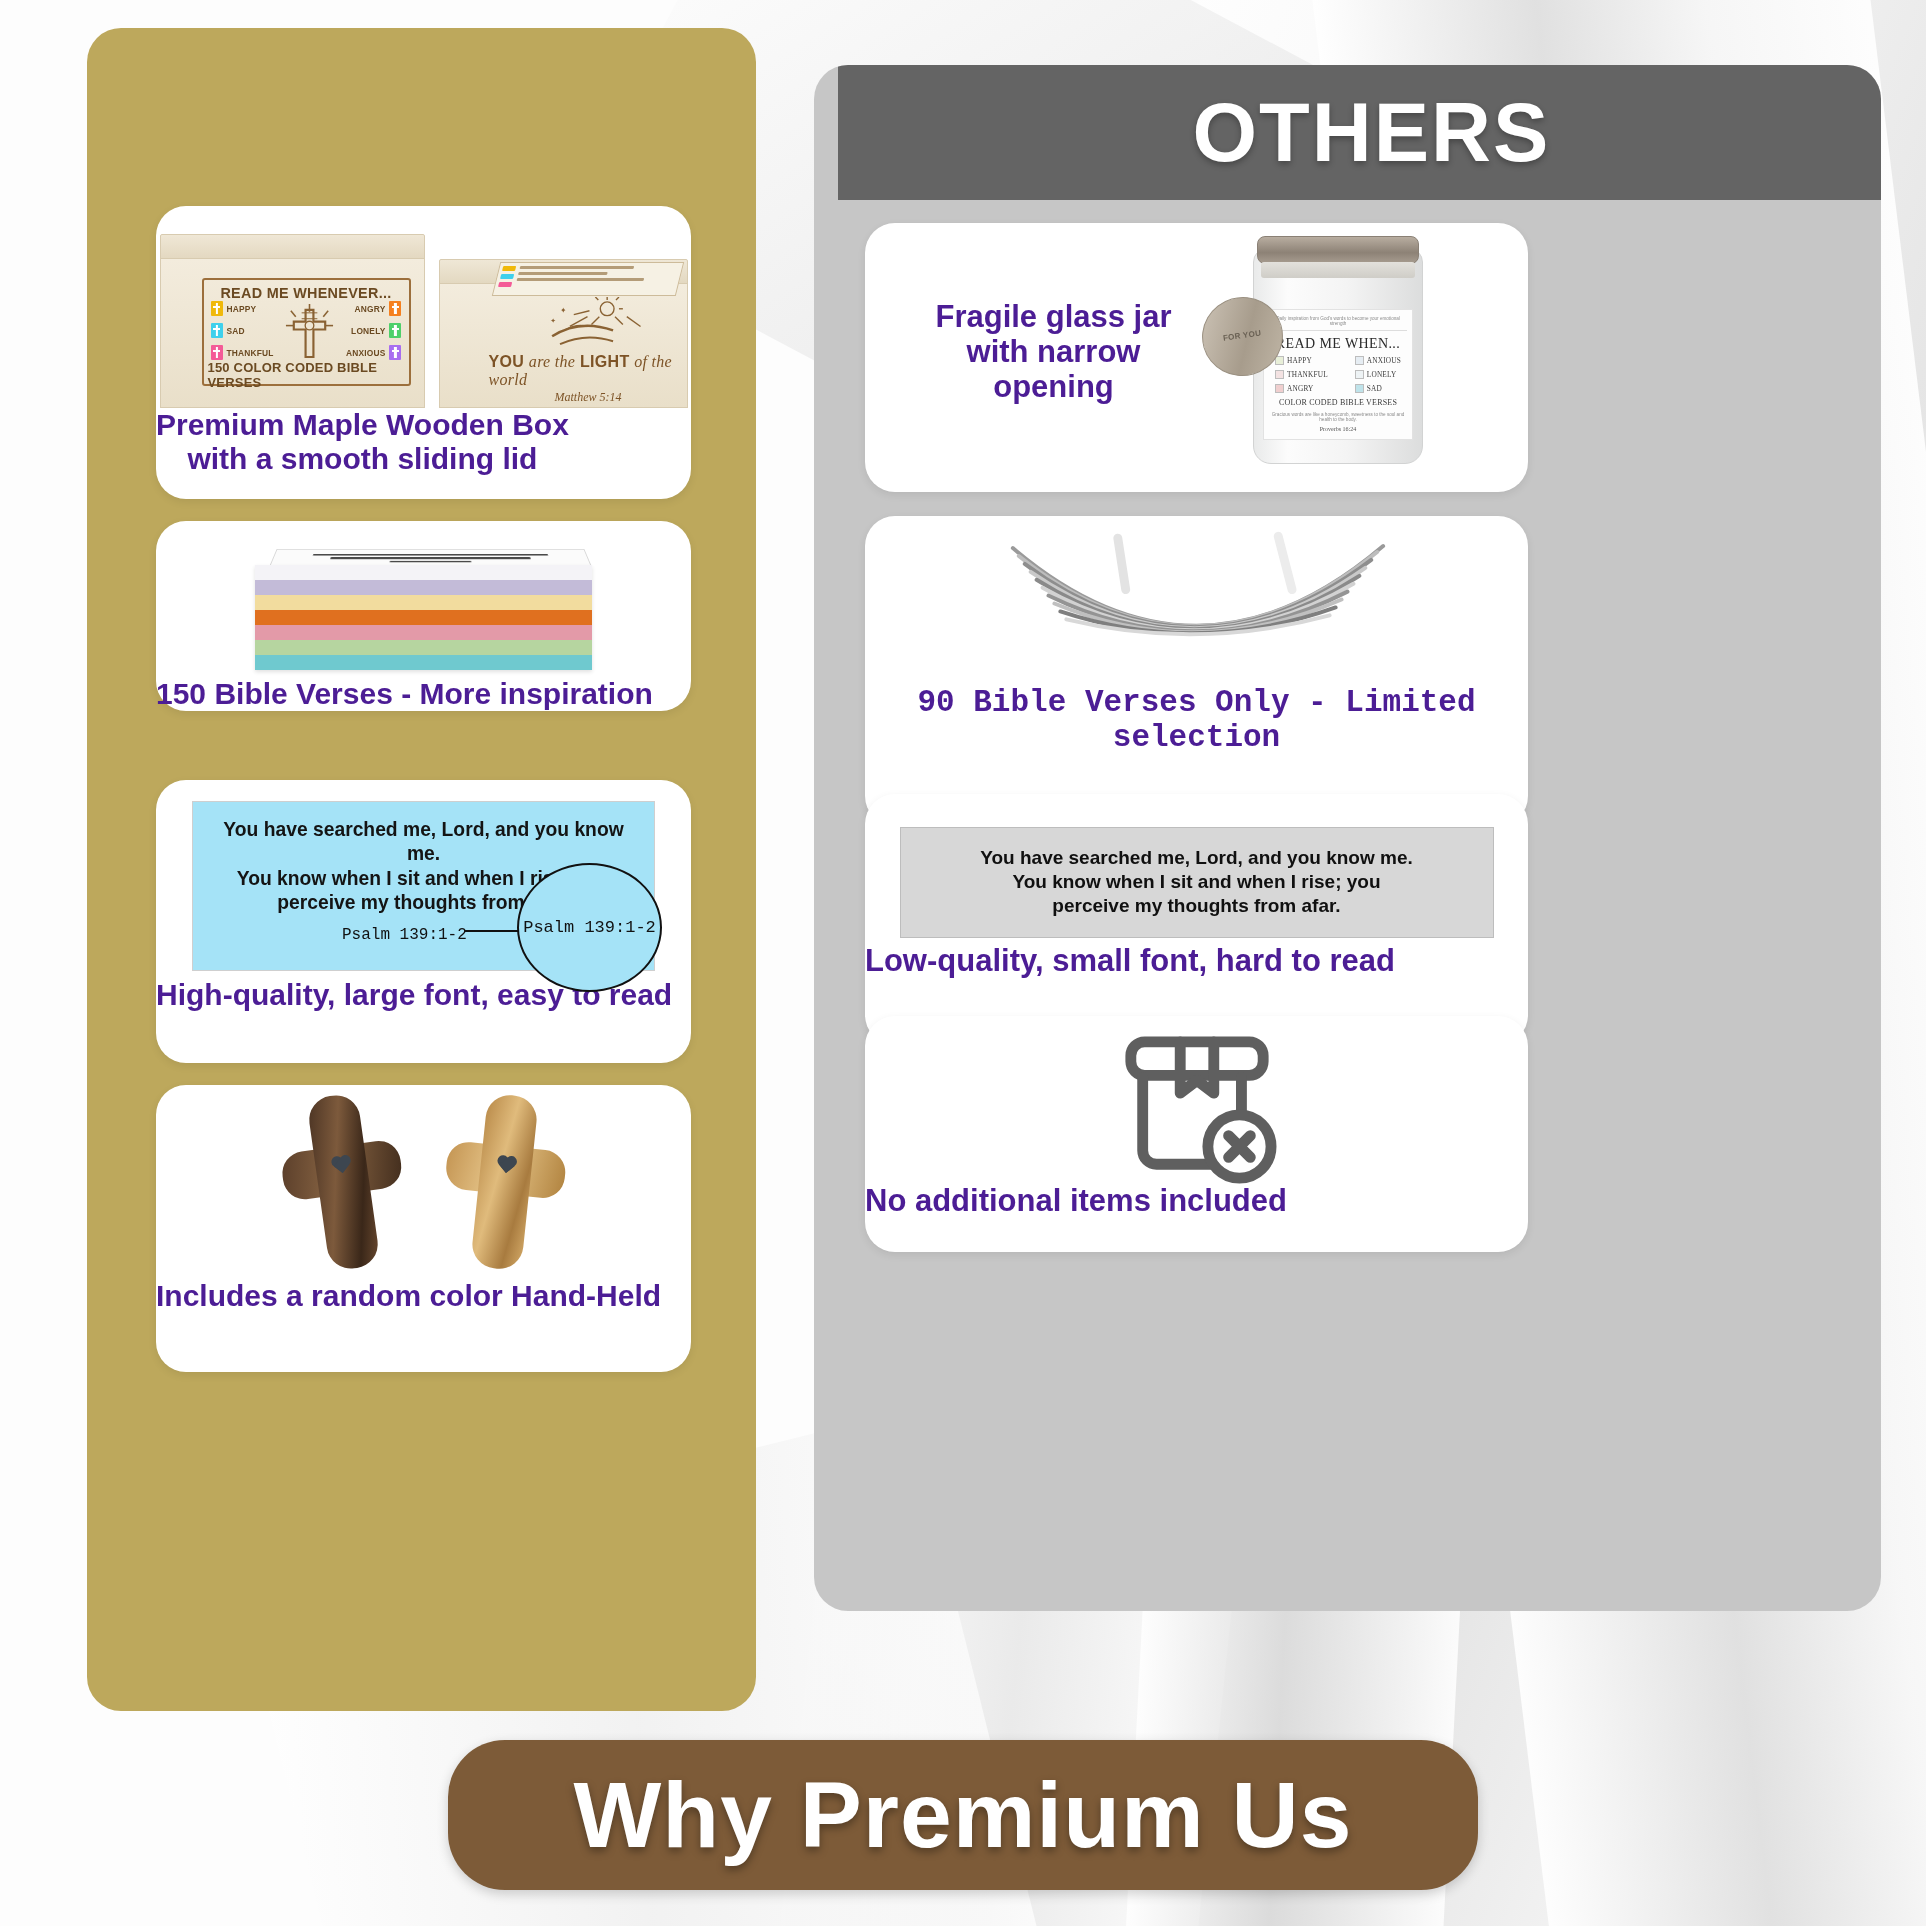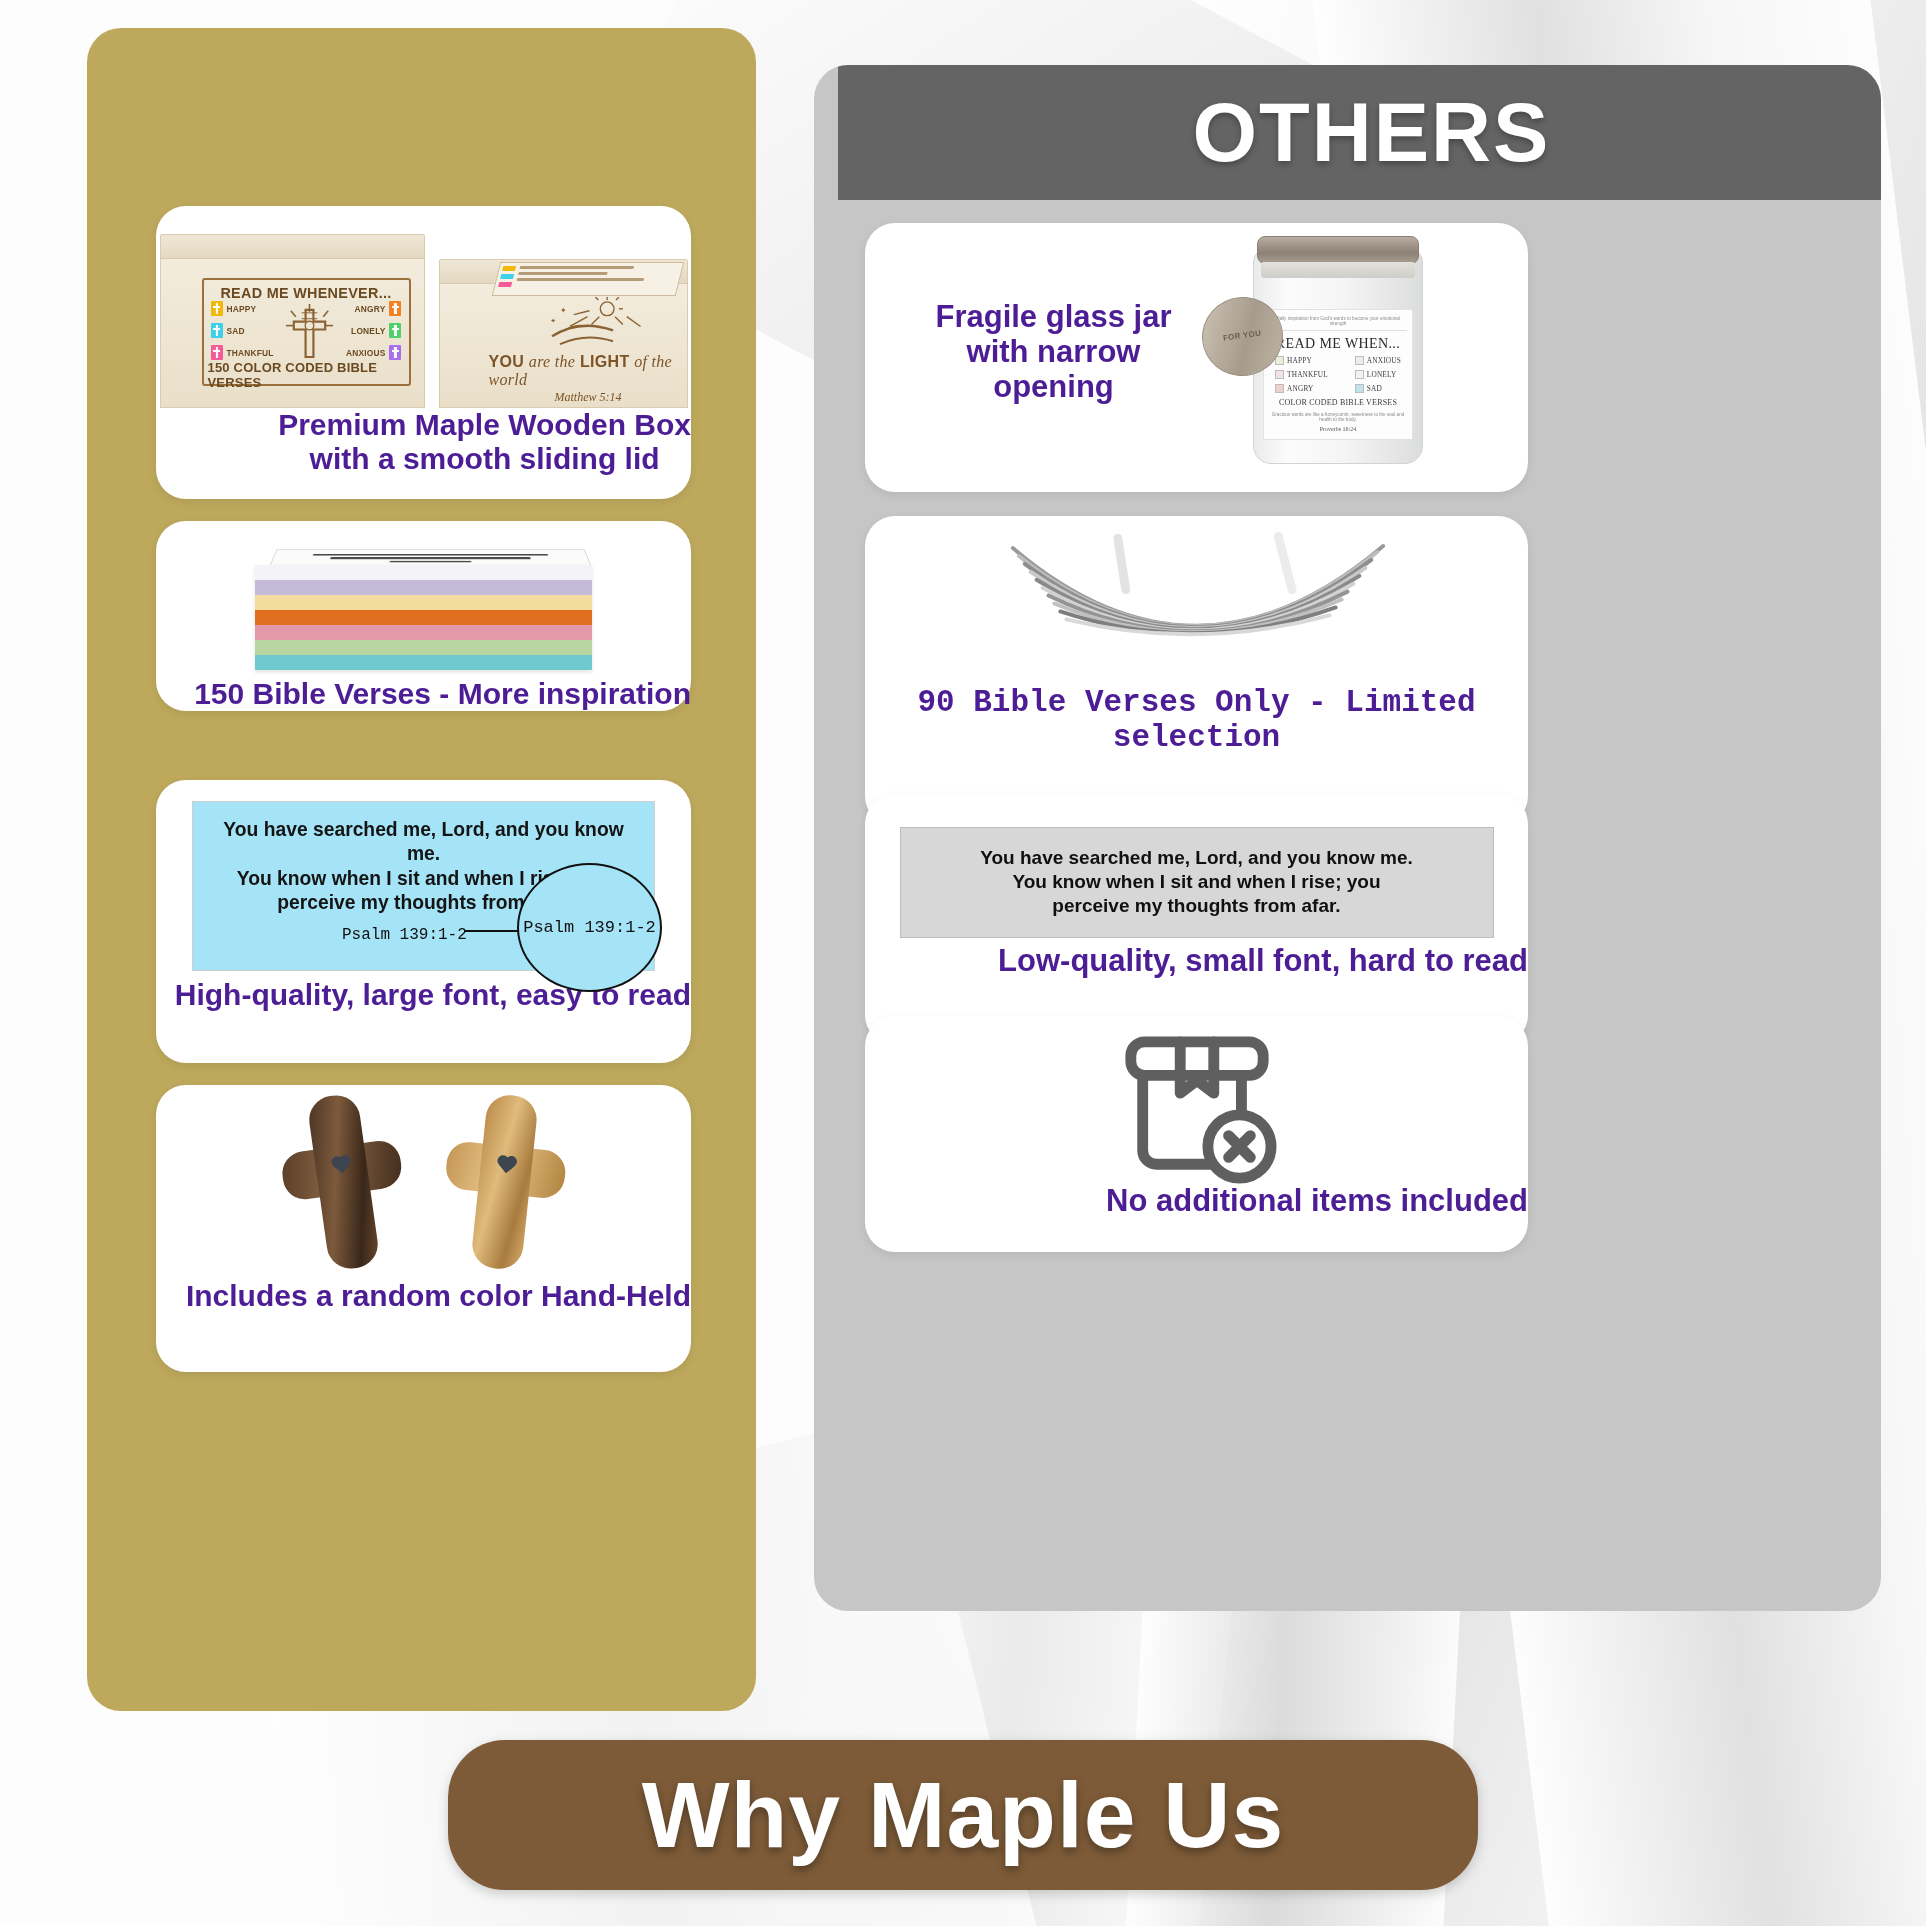--- a/index.html
+++ b/index.html
@@ -35,21 +35,21 @@
   #ours-header{height:150px;background:#7d5b38;}
   #others-header{height:135px;background:#646464;margin-left:24px;}
   .col-header-text{color:#ffffff;font-weight:bold;letter-spacing:2px;
     text-shadow:0 3px 6px rgba(0,0,0,.30);}
   #ours-header .col-header-text{font-size:95px;line-height:95px;}
   #others-header .col-header-text{font-size:83px;line-height:83px;}
 
   
   .card{position:absolute;background:#ffffff;border-radius:30px;
         box-shadow:0 3px 9px rgba(0,0,0,.08);
-        display:flex;flex-direction:column;align-items:flex-end;}
+        display:flex;flex-direction:column;align-items:flex-start;}
   .card-caption{font-weight:bold;color:#4c1d95;text-align:center;line-height:1.12;}
 
   
   #ours-col .card{left:69px;width:535px;}
   #c-ours-1{top:178px;height:293px;}
   #c-ours-2{top:493px;height:190px;}
   #c-ours-3{top:752px;height:283px;}
   #c-ours-4{top:1057px;height:287px;}
   #ours-col .card-caption{font-size:30px;}
 
@@ -497,15 +497,15 @@
         </svg>
       </div>
     </div>
     <div class="card-caption">
       <div>No additional items included</div>
     </div>
   </div>
 </div>
 
 <div id="banner">
-  <span>Why Maple Us</span>
+  <span>Why Premium Us</span>
 </div>
 
 
 </body></html>

